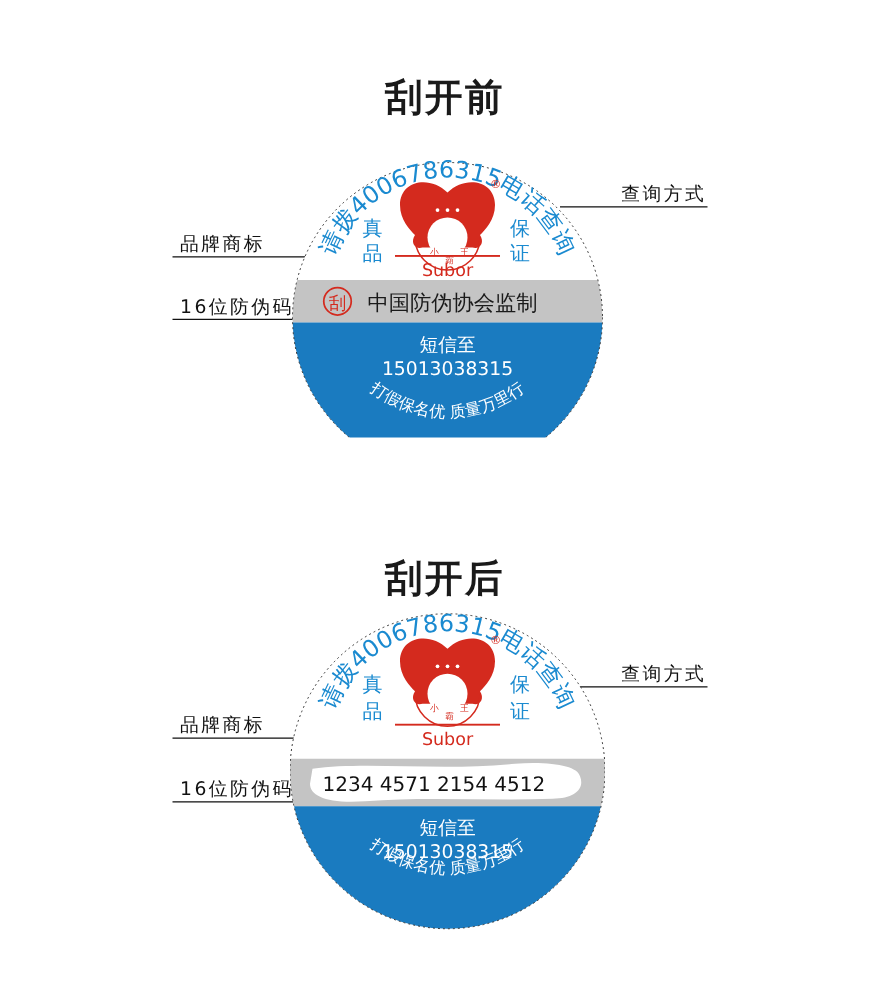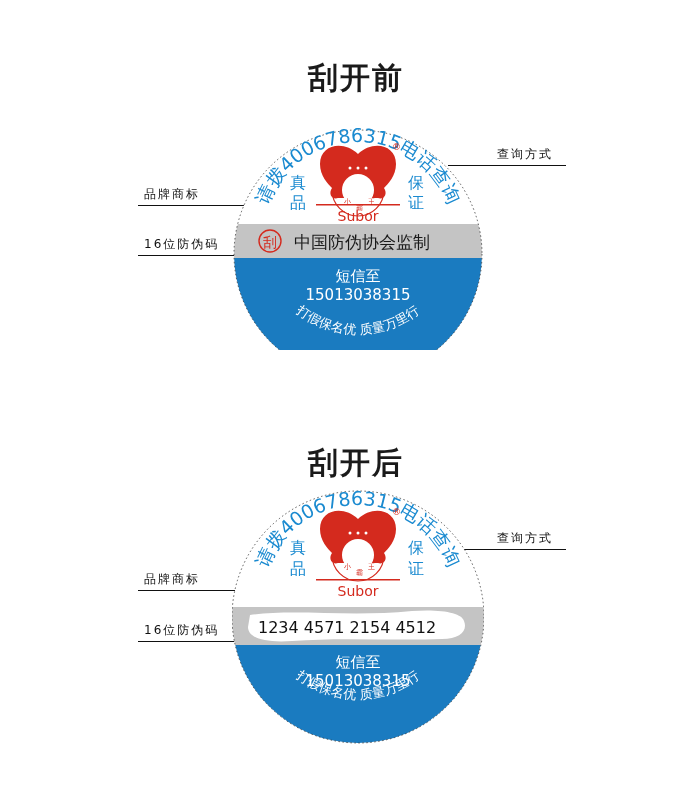--- a/index.html
+++ b/index.html
@@ -1,20 +1,20 @@
 <!DOCTYPE html>
 <html><head>
 <meta charset="utf-8">
 <style>
   html, body { margin: 0; padding: 0; background: #ffffff; }
   body { width: 700px; height: 793px; position: relative; overflow: hidden;
          font-family: "DejaVu Sans", "Liberation Sans", sans-serif; }
   .title { position: absolute; left: 0; width: 712px; text-align: center;
            font-size: 30px; color: #1a1a1a; letter-spacing: 2px; font-weight: bold; }
-  .label { position: absolute; font-size: 12px; color: #111; letter-spacing: 2px; }
+  .label { position: absolute; font-size: 15px; color: #111; letter-spacing: 2px; }
   .line { position: absolute; height: 1px; background: #111; }
   .seal { position: absolute; width: 252px; height: 220px; }
   .seal svg { display: block; }
 </style>
 </head>
 <body>
 
 <div class="title" style="top:58px;">刮开前</div>
 
 <div class="label" style="left:497px; top:146px;">查询方式</div>

